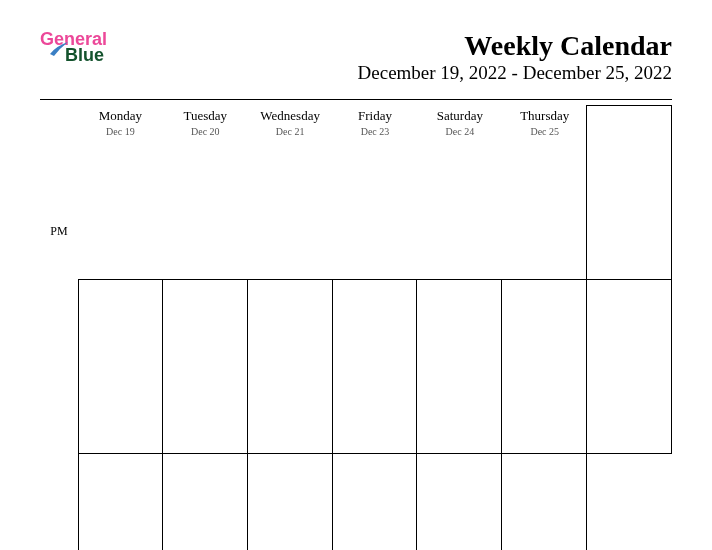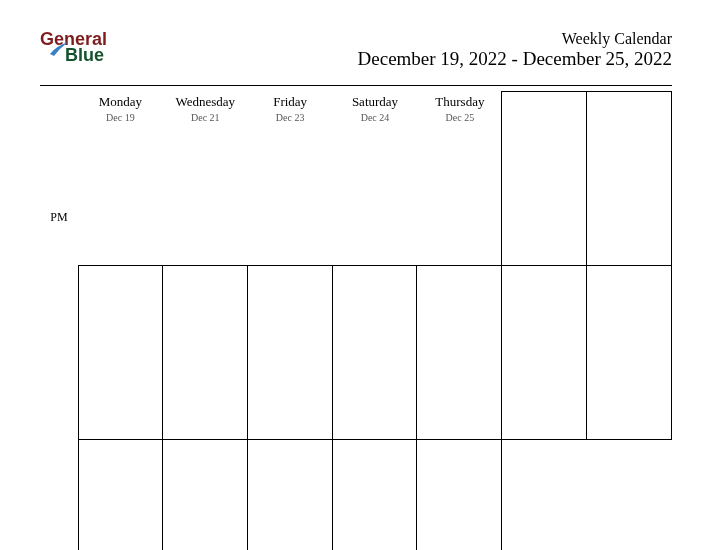--- a/index.html
+++ b/index.html
@@ -18,31 +18,31 @@
       margin-bottom: 15px;
     }
     .logo {
       font-family: Arial, Helvetica, sans-serif;
       font-size: 18px;
       font-weight: bold;
       color: #5a5a5a;
       position: relative;
       line-height: 1;
     }
-    .logo .general { color: #7f1d1d; display: block; }
+    .logo .general { color: #ec4899; display: block; }
     .logo .blue { color: #14532d; display: block; margin-left: 25px; margin-top: -2px; }
     .logo .swoosh {
       position: absolute;
       width: 22px;
       height: 16px;
       left: 10px;
       top: 10px;
     }
     .title-block { text-align: right; font-family: Georgia, serif; }
-    .title { font-size: 16px; font-weight: normal; text-align: right; }
+    .title { font-size: 28px; font-weight: bold; text-align: right; }
     .date-range { font-size: 19px; }
     .hr-top {
       border: none;
       border-top: 1px solid #000;
       margin-bottom: 6px;
     }
     .calendar {
       display: flex;
       width: 100%;
     }
@@ -114,20 +114,24 @@
   <div class="time-col">
     <div class="spacer-head"></div>
     <div class="period">PM</div>
   </div>
   <div class="days">
     <div class="day-head">
       <div class="day-name">Monday</div>
       <div class="day-date">Dec 19</div>
     </div>
     <div class="day-head">
+      <div class="day-name">Tuesday</div>
+      <div class="day-date">Dec 20</div>
+    </div>
+    <div class="day-head">
       <div class="day-name">Wednesday</div>
       <div class="day-date">Dec 21</div>
     </div>
     <div class="day-head">
       <div class="day-name">Friday</div>
       <div class="day-date">Dec 23</div>
     </div>
     <div class="day-head">
       <div class="day-name">Saturday</div>
       <div class="day-date">Dec 24</div>

